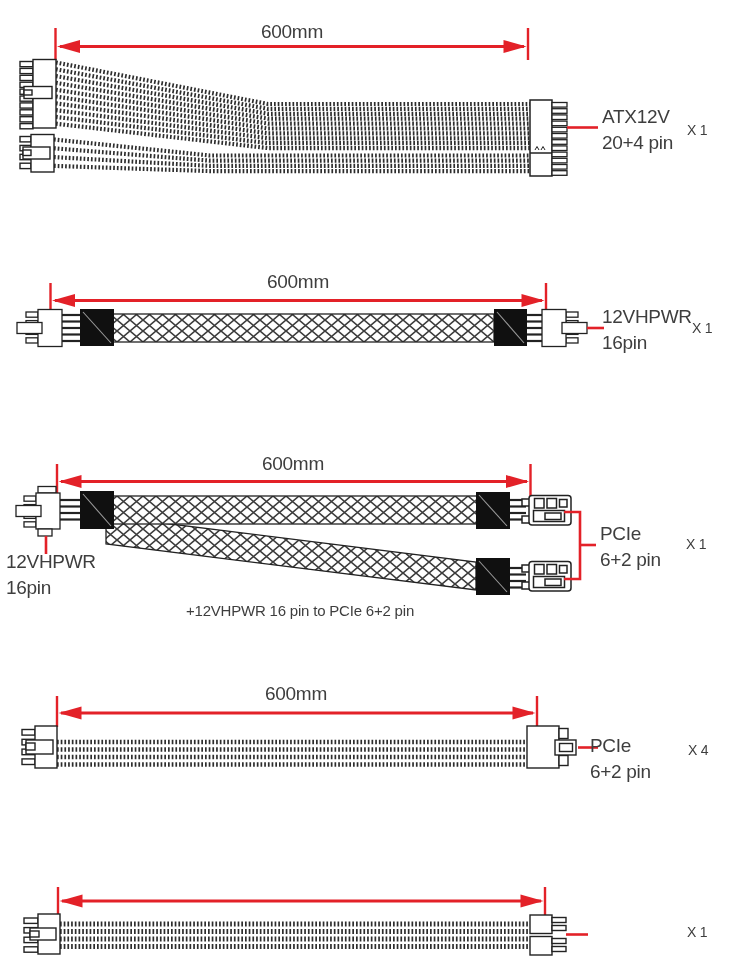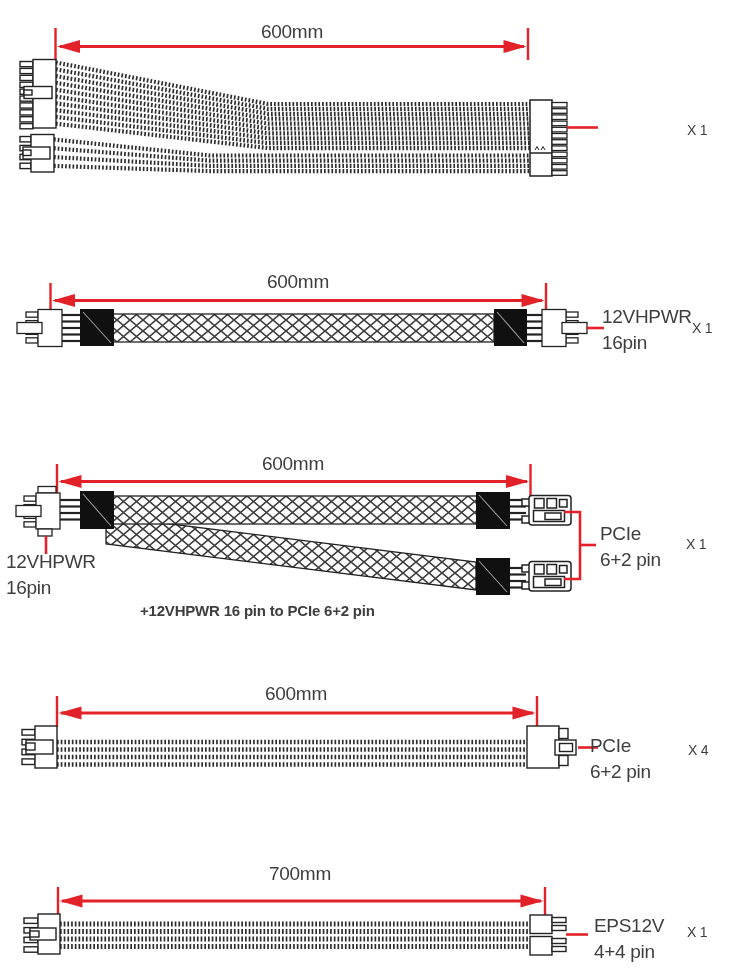--- a/index.html
+++ b/index.html
@@ -3,21 +3,21 @@
 <meta charset="utf-8">
 <style>
   html,body{margin:0;padding:0;background:#fff;}
   .page{position:relative;width:737px;height:968px;background:#fff;overflow:hidden;
         font-family:"Liberation Sans", sans-serif;margin-top:12px;}
   svg{position:absolute;left:0;top:0;}
   .lbl{position:absolute;font-size:19px;line-height:26px;color:#3e3e3e;
        letter-spacing:-0.3px;white-space:nowrap;}
   .dim{width:120px;text-align:center;}
   .qty{font-size:14px;}
-  .cap{font-size:15px;width:320px;letter-spacing:-0.2px;font-weight:bold;}
+  .cap{font-size:15px;width:320px;text-align:center;letter-spacing:-0.2px;}
 </style>
 </head>
 <body>
 
 <div class="page">
 
 <svg width="737" height="968" viewBox="0 0 737 968">
   <defs>
     <pattern id="braid" width="13" height="11" patternUnits="userSpaceOnUse">
       <rect width="13" height="11" fill="#ffffff"></rect>
@@ -278,20 +278,24 @@
       <rect x="552" y="905.5" width="14" height="5"></rect>
       <rect x="552" y="913.5" width="14" height="5"></rect>
       <rect x="552" y="926.5" width="14" height="5"></rect>
       <rect x="552" y="934.5" width="14" height="5"></rect>
     </g>
     <line x1="566" y1="922.5" x2="588" y2="922.5" stroke="#e32128" stroke-width="2.6"></line>
   </g>
 </svg>
 
 <div class="lbl dim" style="left:232px;top:7px">600mm</div>
+<div class="lbl" style="left:602px;top:92px">
+  <div>ATX12V</div>
+  <div>20+4 pin</div>
+</div>
 <div class="lbl qty" style="left:687px;top:105px">X 1</div>
 
 <div class="lbl dim" style="left:238px;top:257px">600mm</div>
 <div class="lbl" style="left:602px;top:292px">
   <div>12VHPWR</div>
   <div>16pin</div>
 </div>
 <div class="lbl qty" style="left:692px;top:303px">X 1</div>
 
 <div class="lbl dim" style="left:233px;top:439px">600mm</div>
@@ -306,20 +310,15 @@
 <div class="lbl qty" style="left:686px;top:519px">X 1</div>
 <div class="lbl cap" style="left:140px;top:586px">+12VHPWR 16 pin to PCIe 6+2 pin</div>
 
 <div class="lbl dim" style="left:236px;top:669px">600mm</div>
 <div class="lbl" style="left:590px;top:721px">
   <div>PCIe</div>
   <div>6+2 pin</div>
 </div>
 <div class="lbl qty" style="left:688px;top:725px">X 4</div>
 
-<div class="lbl dim" style="left:240px;top:849px">700mm</div>
-<div class="lbl" style="left:594px;top:901px">
-  <div>EPS12V</div>
-  <div>4+4 pin</div>
-</div>
 <div class="lbl qty" style="left:687px;top:907px">X 1</div>
 
 </div>
 
 </body></html>

